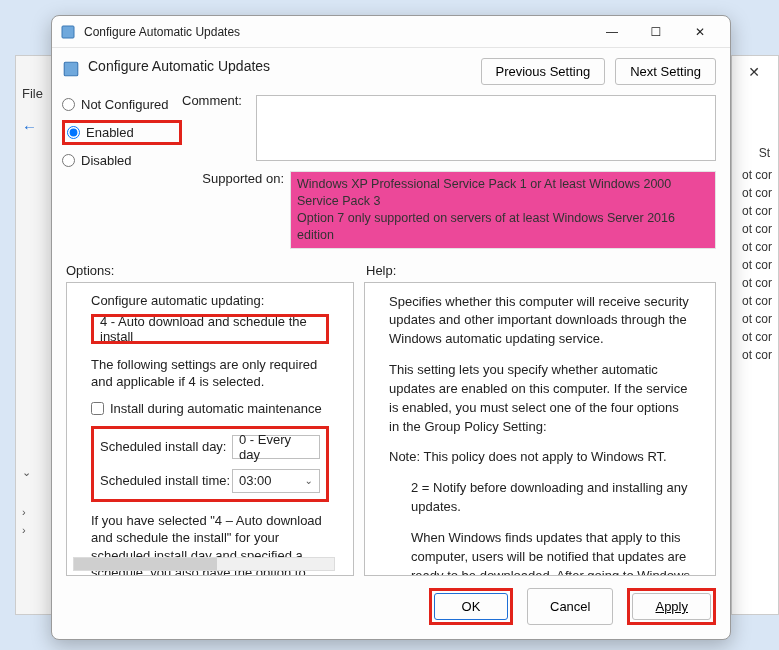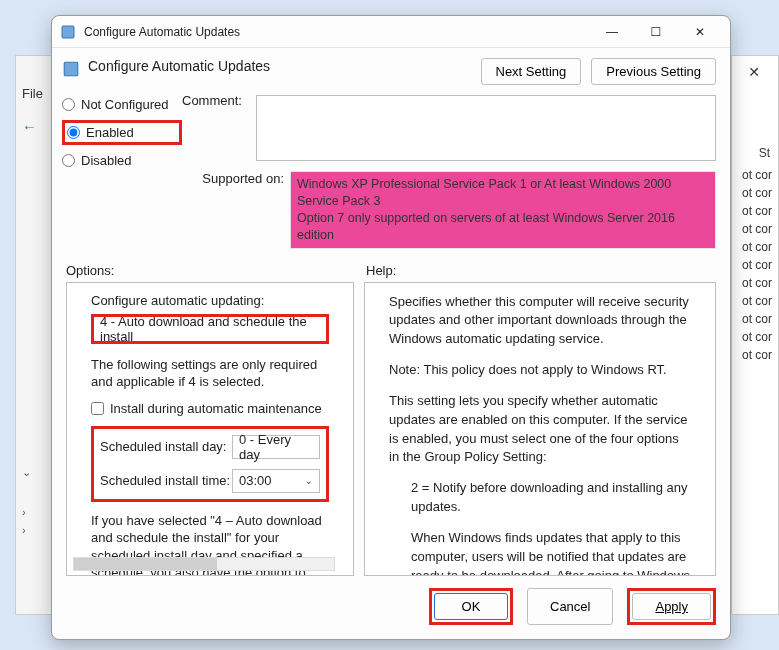--- a/index.html
+++ b/index.html
@@ -138,22 +138,22 @@
     <div class="win-btn">—</div>
     <div class="win-btn">☐</div>
     <div class="win-btn">✕</div>
   </div>
 
   <div class="header-row">
     <svg class="hicon" viewBox="0 0 16 16">
         <rect class="docicon" x="2" y="2" width="12" height="12" rx="1"></rect>
       </svg>
     <div class="htitle">Configure Automatic Updates</div>
+    <button class="hbtn">Previous Setting</button>
     <button class="hbtn">Next Setting</button>
-    <button class="hbtn">Previous Setting</button>
   </div>
 
   <div class="state-block">
     <div class="radio-col">
       <label class="radio-row">
         <input type="radio" name="state" style="">
         <span>Not Configured</span>
       </label>
       <span class="red-box-enabled">
         <label class="radio-row">
@@ -215,22 +215,22 @@
 
       <div class="opt-para">If you have selected "4 – Auto download and schedule the install" for your scheduled install day and specified a schedule, you also have the option to limit updating to a weekly, bi-weekly or monthly occurrence, using the options below:</div>
 
       <div class="hscroll">
         <div class="thumb"></div>
       </div>
     </div>
 
     <div class="panel help">
       <p>Specifies whether this computer will receive security updates and other important downloads through the Windows automatic updating service.</p>
+      <p>This setting lets you specify whether automatic updates are enabled on this computer. If the service is enabled, you must select one of the four options in the Group Policy Setting:</p>
       <p>Note: This policy does not apply to Windows RT.</p>
-      <p>This setting lets you specify whether automatic updates are enabled on this computer. If the service is enabled, you must select one of the four options in the Group Policy Setting:</p>
       <p class="indent">2 = Notify before downloading and installing any updates.</p>
       <p class="indent">When Windows finds updates that apply to this computer, users will be notified that updates are ready to be downloaded. After going to Windows Update, users can download and install any available updates.</p>
 
     </div>
 
   </div>
 
   <div class="footer">
     <span class="red-wrap">
       <button class="fbtn primary">OK</button>

